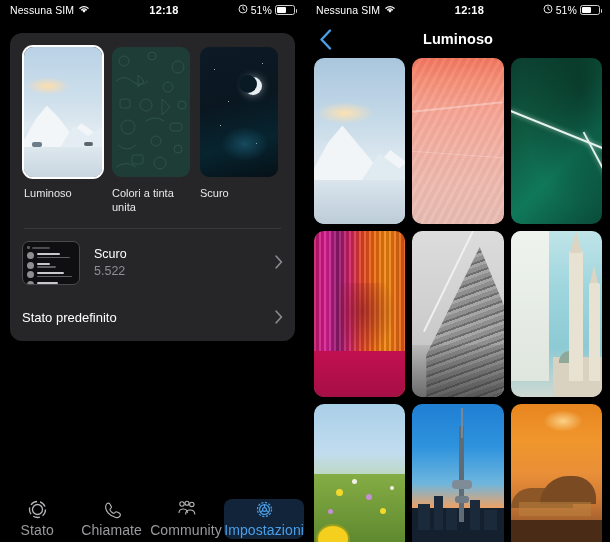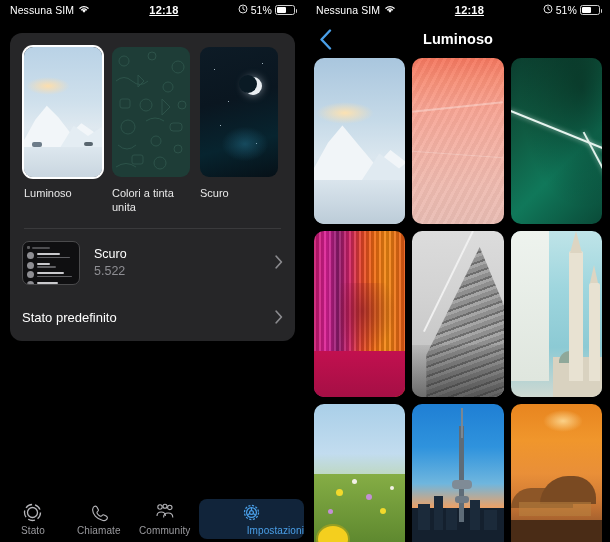--- a/index.html
+++ b/index.html
@@ -12,21 +12,21 @@
   .screen { display: flex; width: 610px; height: 542px; background: #000; }
   .panel { width: 305px; height: 542px; position: relative; background: #000; overflow: hidden; }
   .panel-right { border-left: 1px solid #000; }
 
   
   .statusbar {
     height: 20px; display: flex; align-items: center;
     padding: 0 10px; color: #fff; font-size: 10.5px; letter-spacing: .1px;
   }
   .sb-left { display: flex; align-items: flex-start; gap: 4px; flex: 0 0 auto; }
-  .sb-center { flex: 1; text-align: center; font-weight: 600; font-size: 11px; letter-spacing: .2px; text-decoration: underline; }
+  .sb-center { flex: 1; text-align: center; font-weight: 600; font-size: 11px; letter-spacing: .2px; }
   .sb-right { display: flex; align-items: center; gap: 3px; flex: 0 0 auto; }
   .wifi-ico { display:inline-block; }
   .alarm-ico { display:inline-block; }
   .batt {
     width: 20px; height: 10px; border: 1px solid #cfcfcf; border-radius: 2.5px;
     position: relative; display: inline-block;
   }
   .batt::after {
     content:""; position:absolute; right:-3px; top:3px; width:1.5px; height:4px;
     background:#cfcfcf; border-radius:0 1px 1px 0;
@@ -127,24 +127,24 @@
 
   
   .tabbar {
     position:absolute; left:0; right:0; bottom:0; height:46px;
     display:flex; align-items:center; background:#000;
   }
   .tab {
     flex:1; display:flex; flex-direction:column; align-items:center; justify-content:center;
     gap:3px; height:40px; cursor:pointer; border-radius:8px; margin:0 1px;
   }
-  .tab-label { font-size:10px; color:#9a9a9e; letter-spacing:.1px; }
+  .tab-label { font-size:14px; color:#9a9a9e; letter-spacing:.1px; }
   .tab-icon { height:19px; display:flex; align-items:center; justify-content:center; }
   .tab-active { background:#11243a; }
-  .tab-active .tab-label { color:#4a9fe8;padding-left:48px; }
+  .tab-active .tab-label { color:#4a9fe8; }
 
   
   .grid {
     position:absolute; left:0; right:0; top:58px; bottom:0;
     display:grid; grid-template-columns: repeat(3, 1fr); gap: 7px; padding: 0 8px;
     grid-auto-rows: 166px;
   }
   .gcell { border-radius: 10px; overflow:hidden; position:relative; cursor:pointer; }
 
   

